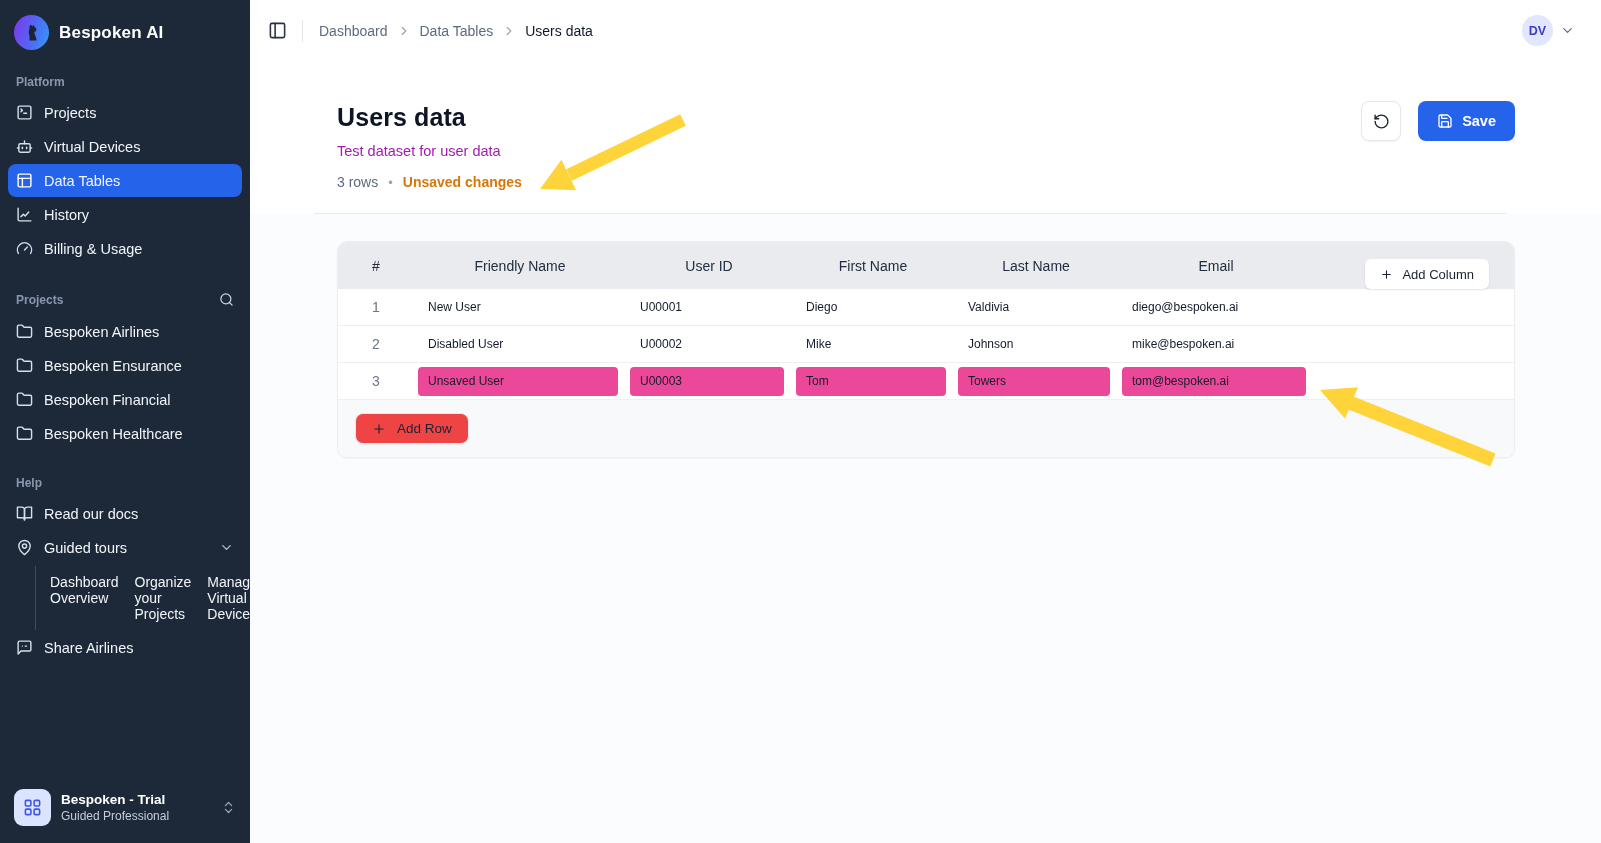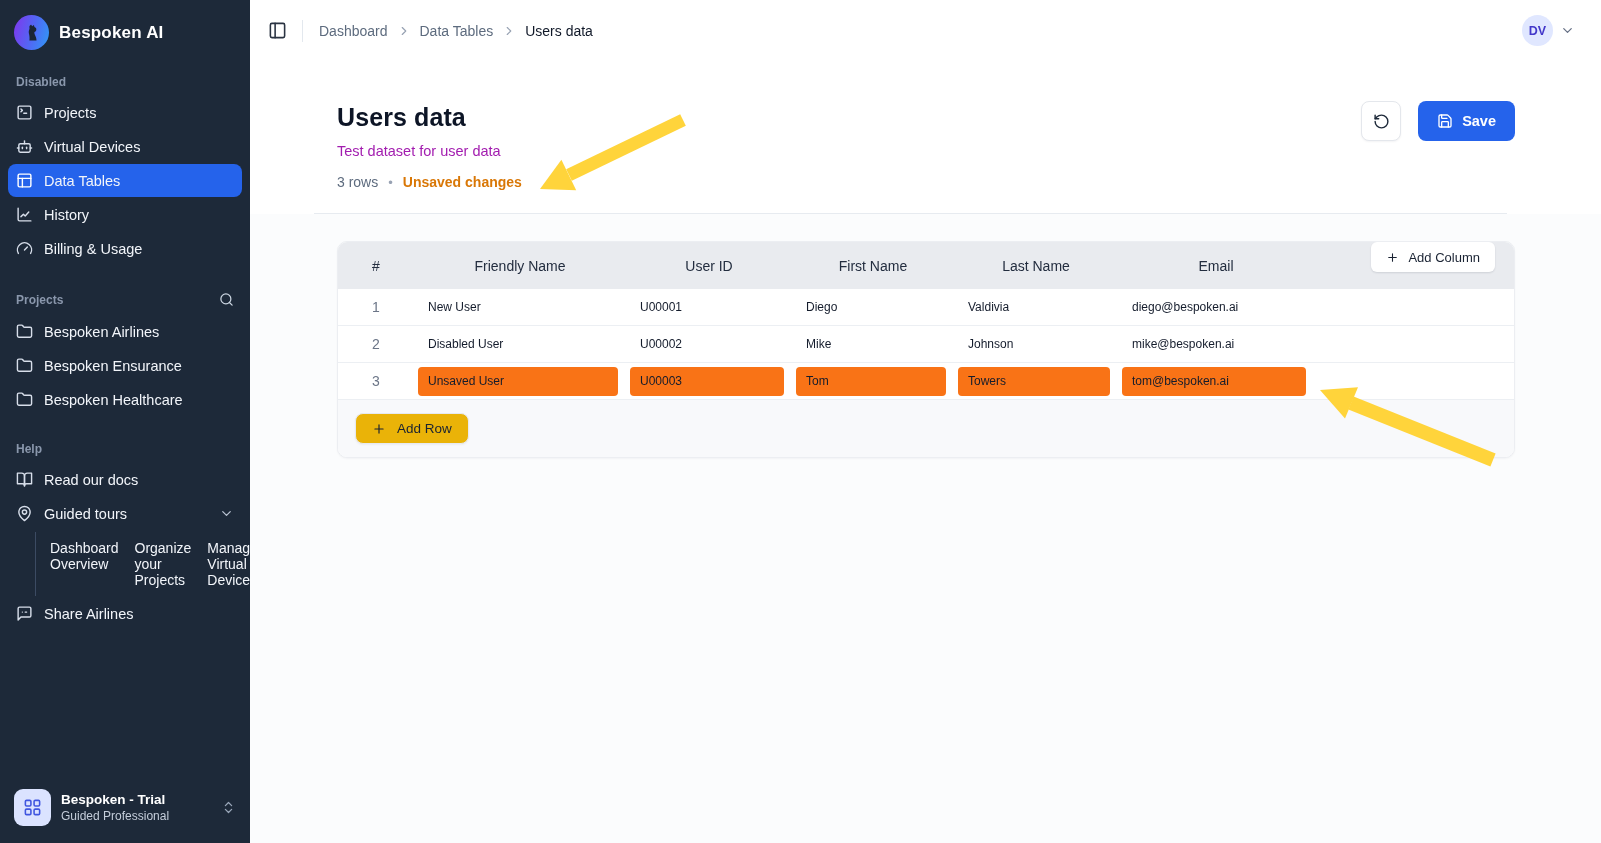--- a/index.html
+++ b/index.html
@@ -74,51 +74,51 @@
               font-size:14.5px; font-weight:600; font-family:inherit; display:flex; align-items:center; gap:9px; cursor:pointer; }
 
   .divider { position:absolute; top:152px; left:64px; right:94px; height:1px; background:#e7ebf0; }
   .canvas { position:absolute; top:153px; left:0; right:0; bottom:0; background:#fbfcfd; }
 
   .card { position:absolute; left:87px; top:27px; width:1178px; background:#fff; border:1px solid #eceef2;
           border-radius:10px; box-shadow:0 1px 2px rgba(16,24,40,.04); overflow:hidden; }
   .grid-row { display:grid; grid-template-columns:76px 212px 166px 162px 164px 196px 1fr; align-items:stretch; }
   .thead { background:#e9ebef; height:47px; }
   .th { display:flex; align-items:center; justify-content:center; font-size:14px; font-weight:500; color:#232d3f; }
-  .th-extra { display:flex; align-items:flex-start; justify-content:flex-end; padding-right:19px; }
+  .th-extra { display:flex; align-items:flex-end; justify-content:flex-end; padding-right:25px; }
   .add-col-btn { height:30px; background:#fff; border:none; border-radius:6px; font-family:inherit;
                  box-shadow:0 1px 2px rgba(16,24,40,.12); display:flex; align-items:center; gap:9px;
                  padding:0 15px; font-size:13px; font-weight:500; color:#1a2333; cursor:pointer; }
   .trow { height:37px; background:#fff; border-bottom:1px solid #eceff3; }
   .rownum { display:flex; align-items:center; justify-content:center; color:#6b7587; font-size:14px; }
   .cell { display:flex; align-items:center; padding:0 6px 0 2px; }
   .cellbox { flex:1; height:29px; display:flex; align-items:center; padding:0 10px; margin:0 2px;
              border-radius:4px; font-size:12px; color:#141c2c; white-space:nowrap; overflow:hidden; }
-  .cellbox.hl { background:#f97316; }
+  .cellbox.hl { background:#ec4899; }
   .tfoot { background:#f8f9fb; padding:13px 0 13px 17px; }
-  .add-row-btn { height:31px; background:#eab308; border:1px solid #e7eaf0; border-radius:8px; font-family:inherit;
+  .add-row-btn { height:31px; background:#ef4444; border:1px solid #e7eaf0; border-radius:8px; font-family:inherit;
                  box-shadow:0 1px 2px rgba(16,24,40,.05); display:flex; align-items:center; gap:11px;
                  padding:0 16px; font-size:13.5px; font-weight:500; color:#1a2333; cursor:pointer; }
 
   .arrows { position:absolute; inset:0; pointer-events:none; z-index:40; }
 </style>
 </head>
 <body>
 
 <aside class="sidebar">
   <div class="brand">
     <span class="logo">
       <svg width="21" height="21" viewBox="0 0 24 24">
           <path fill="#1b2634" d="M9.6 21c.4-2.6.1-5-.4-7.2-.4-1.8-.5-3.4.2-4.9.4-1 .4-2 .2-3-.1-.7.1-1.3.6-1.8l.8-.8c.3-.3.7-.2.9.1l.7 1.2c.1.2.4.3.6.1l.8-.9c.3-.3.8-.2.9.2l.5 1.6c1.4.5 2.3 1.7 2.1 3.2-.1 1.3-1 2.2-2.2 2.6-.2 1.3.2 2.6.9 3.9 1 1.9 1.5 4.1 1.5 5.7z"></path>
         </svg>
     </span>
     <span class="brand-name">Bespoken AI</span>
   </div>
 
-  <div class="sec-label">Disabled</div>
+  <div class="sec-label">Platform</div>
   <nav class="nav">
     <a class="nav-item">
       <svg class="nico ic" viewBox="0 0 24 24">
           <rect x="3" y="3" width="18" height="18" rx="2"></rect>
           <path d="m7 11 2-2-2-2"></path>
           <path d="M11 13h4"></path>
         </svg>
       <span>Projects</span>
     </a>
     <a class="nav-item">
@@ -170,20 +170,26 @@
       <svg class="nico ic" viewBox="0 0 24 24">
           <path d="M20 20a2 2 0 0 0 2-2V8a2 2 0 0 0-2-2h-7.9a2 2 0 0 1-1.69-.9L9.6 3.9A2 2 0 0 0 7.93 3H4a2 2 0 0 0-2 2v13a2 2 0 0 0 2 2Z"></path>
         </svg>
       <span>Bespoken Airlines</span>
     </a>
     <a class="nav-item">
       <svg class="nico ic" viewBox="0 0 24 24">
           <path d="M20 20a2 2 0 0 0 2-2V8a2 2 0 0 0-2-2h-7.9a2 2 0 0 1-1.69-.9L9.6 3.9A2 2 0 0 0 7.93 3H4a2 2 0 0 0-2 2v13a2 2 0 0 0 2 2Z"></path>
         </svg>
       <span>Bespoken Ensurance</span>
+    </a>
+    <a class="nav-item">
+      <svg class="nico ic" viewBox="0 0 24 24">
+          <path d="M20 20a2 2 0 0 0 2-2V8a2 2 0 0 0-2-2h-7.9a2 2 0 0 1-1.69-.9L9.6 3.9A2 2 0 0 0 7.93 3H4a2 2 0 0 0-2 2v13a2 2 0 0 0 2 2Z"></path>
+        </svg>
+      <span>Bespoken Financial</span>
     </a>
     <a class="nav-item">
       <svg class="nico ic" viewBox="0 0 24 24">
           <path d="M20 20a2 2 0 0 0 2-2V8a2 2 0 0 0-2-2h-7.9a2 2 0 0 1-1.69-.9L9.6 3.9A2 2 0 0 0 7.93 3H4a2 2 0 0 0-2 2v13a2 2 0 0 0 2 2Z"></path>
         </svg>
       <span>Bespoken Healthcare</span>
     </a>
   </nav>
 
   <div class="sec-label" style="margin-top:26px">Help</div>

